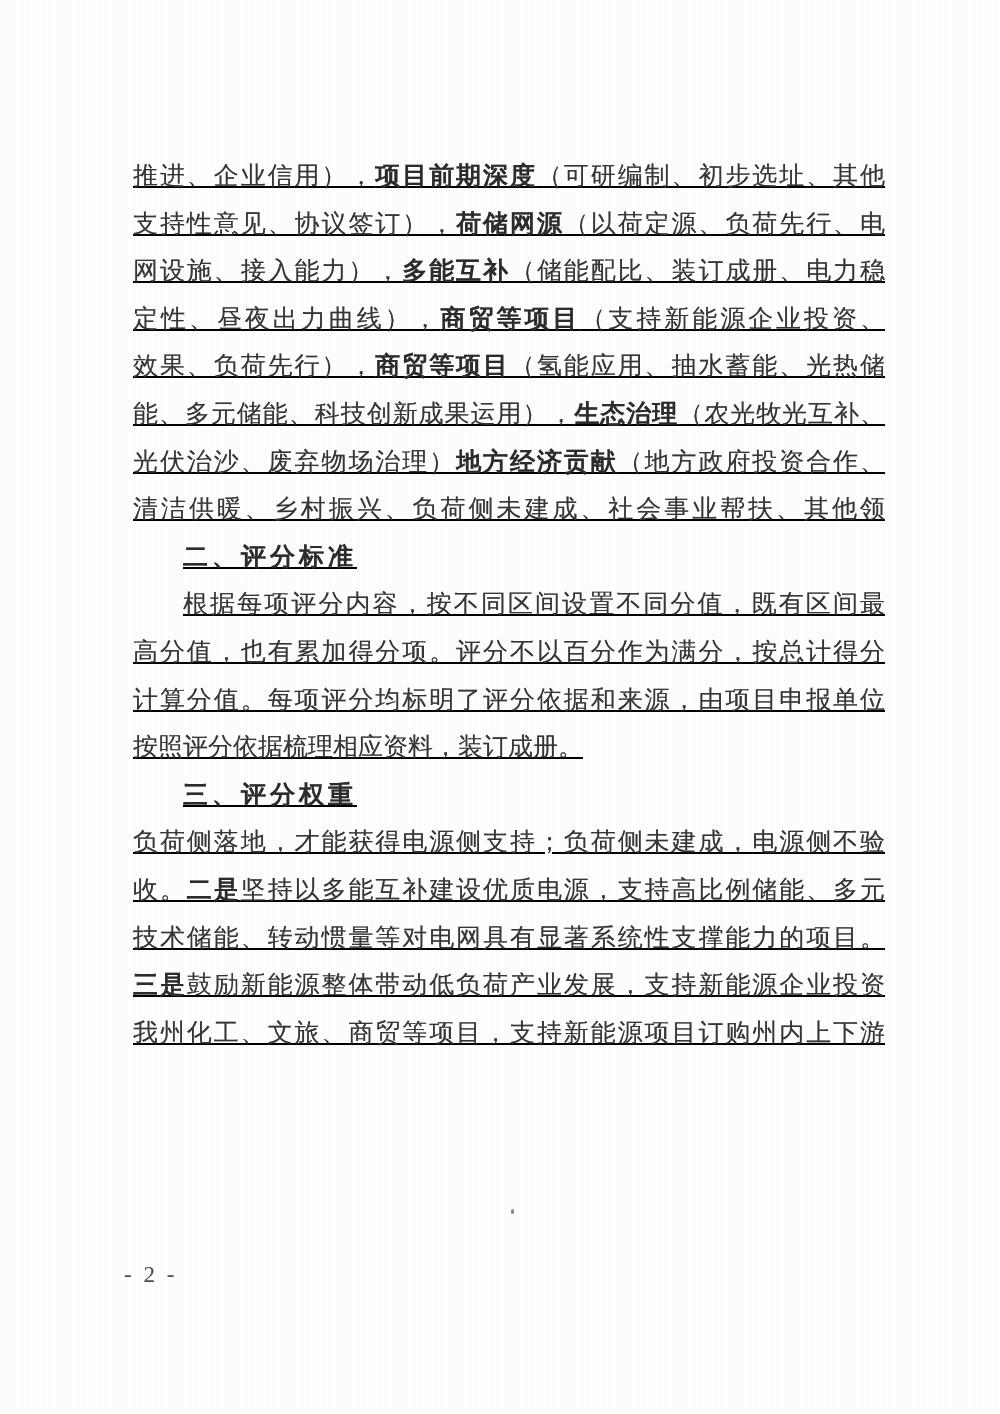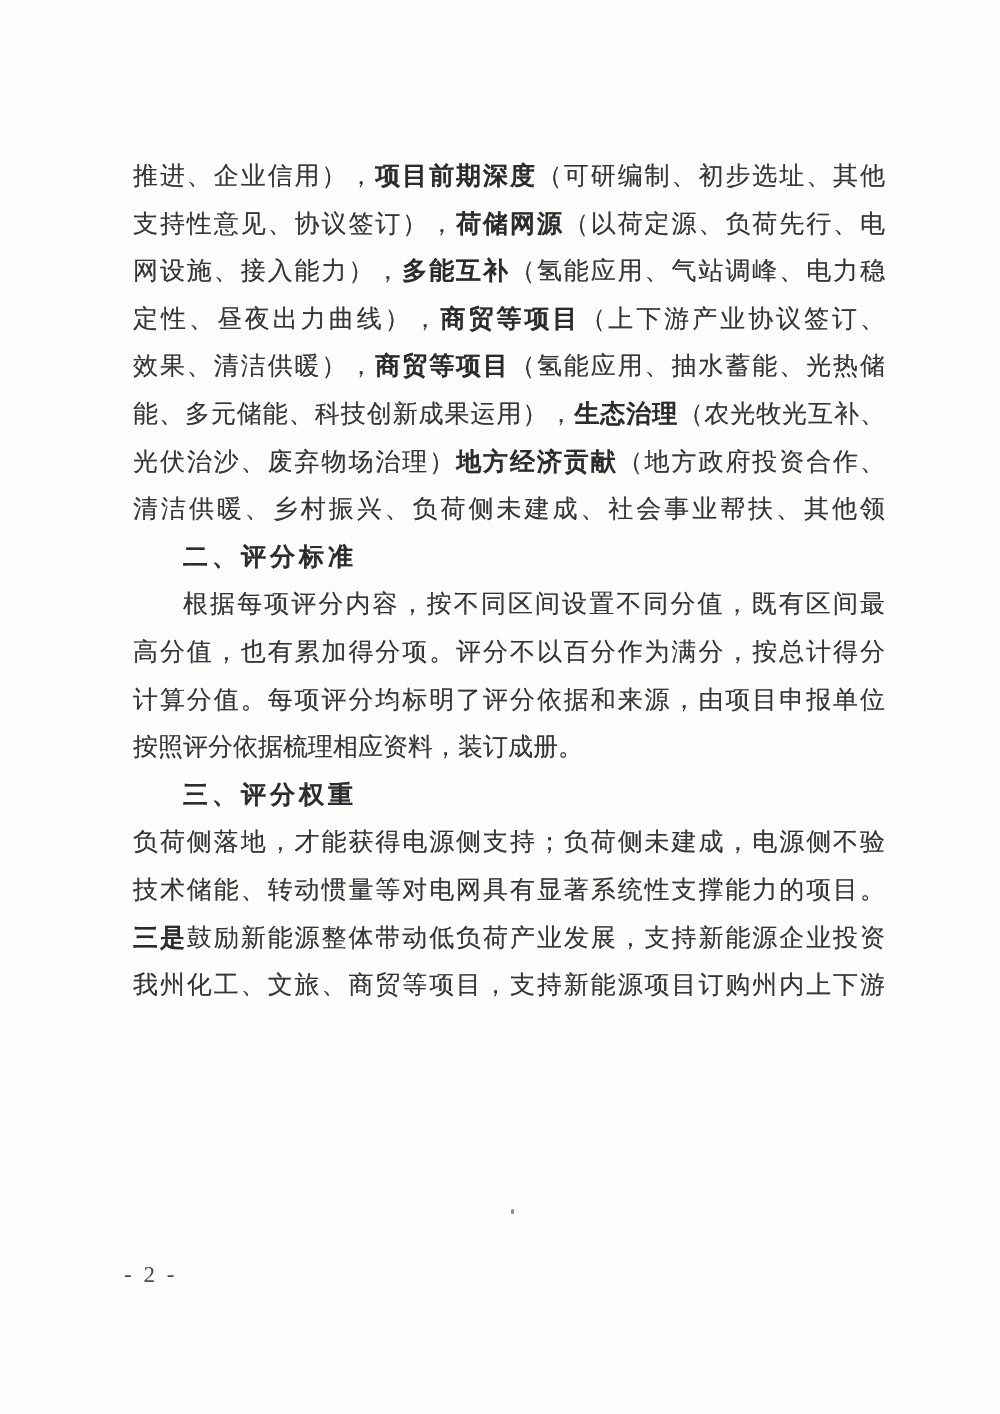--- a/index.html
+++ b/index.html
@@ -13,20 +13,21 @@
     background-image: repeating-linear-gradient(90deg,
       rgba(0,0,0,0.008) 0 2px, rgba(255,255,255,0) 2px 7px);
     overflow: hidden;
     font-family: "Liberation Serif", "DejaVu Serif", serif;
   }
   .body-text {
     position: absolute;
     left: 133px;
     top: 152px;
     width: 752px;
+    text-decoration: underline;
   }
   .ln {
     margin: 0;
     font-size: 25px;
     line-height: 47.6px;
     color: #363636;
     white-space: nowrap;
     text-shadow: 0 0 0.5px rgba(70,70,70,0.55);
   }
   .j {
@@ -56,37 +57,38 @@
   }
 </style>
 </head>
 <body>
 
 <div class="page">
   <main class="body-text">
 
     <p class="ln j"><span>推进、企业信用），</span><span class="b">项目前期深度</span><span>（可研编制、初步选址、其他</span></p>
     <p class="ln j"><span>支持性意见、协议签订），</span><span class="b">荷储网源</span><span>（以荷定源、负荷先行、电</span></p>
-    <p class="ln j"><span>网设施、接入能力），</span><span class="b">多能互补</span><span>（氢能应用、气站调峰、电力稳</span></p>
-    <p class="ln j"><span>定性、昼夜出力曲线），</span><span class="b">商贸等项目</span><span>（上下游产业协议签订、</span></p>
-    <p class="ln j"><span>效果、清洁供暖），</span><span class="b">商贸等项目</span><span>（氢能应用、抽水蓄能、光热储</span></p>
+    <p class="ln j"><span>网设施、接入能力），</span><span class="b">多能互补</span><span>（储能配比、装订成册、电力稳</span></p>
+    <p class="ln j"><span>定性、昼夜出力曲线），</span><span class="b">商贸等项目</span><span>（支持新能源企业投资、</span></p>
+    <p class="ln j"><span>效果、负荷先行），</span><span class="b">商贸等项目</span><span>（氢能应用、抽水蓄能、光热储</span></p>
     <p class="ln j"><span>能、多元储能、科技创新成果运用），</span><span class="b">生态治理</span><span>（农光牧光互补、</span></p>
     <p class="ln j"><span>光伏治沙、废弃物场治理）</span><span class="b">地方经济贡献</span><span>（地方政府投资合作、</span></p>
     <p class="ln j"><span>清洁供暖、乡村振兴、负荷侧未建成、社会事业帮扶、其他领</span></p>
 
     <p class="ln ind hd"><span>二、评分标准</span></p>
 
     <p class="ln j ind"><span>根据每项评分内容，按不同区间设置不同分值，既有区间最</span></p>
     <p class="ln j"><span>高分值，也有累加得分项。评分不以百分作为满分，按总计得分</span></p>
     <p class="ln j"><span>计算分值。每项评分均标明了评分依据和来源，由项目申报单位</span></p>
     <p class="ln"><span>按照评分依据梳理相应资料，装订成册。</span></p>
 
     <p class="ln ind hd"><span>三、评分权重</span></p>
 
     <p class="ln j"><span>负荷侧落地，才能获得电源侧支持；负荷侧未建成，电源侧不验</span></p>
+    <p class="ln j"><span>收。</span><span class="b">二是</span><span>坚持以多能互补建设优质电源，支持高比例储能、多元</span></p>
     <p class="ln j"><span>技术储能、转动惯量等对电网具有显著系统性支撑能力的项目。</span></p>
     <p class="ln j"><span class="b">三是</span><span>鼓励新能源整体带动低负荷产业发展，支持新能源企业投资</span></p>
     <p class="ln j"><span>我州化工、文旅、商贸等项目，支持新能源项目订购州内上下游</span></p>
 
   </main>
 
   <div class="speck"></div>
 
   <footer>
     <span class="page-number">- 2 -</span>

